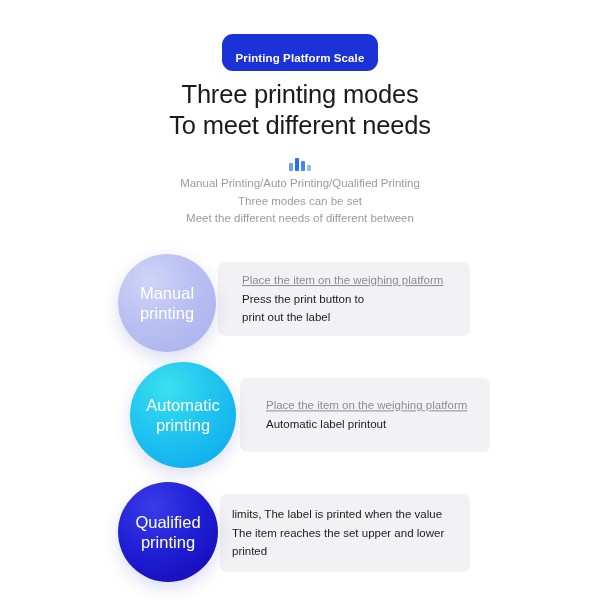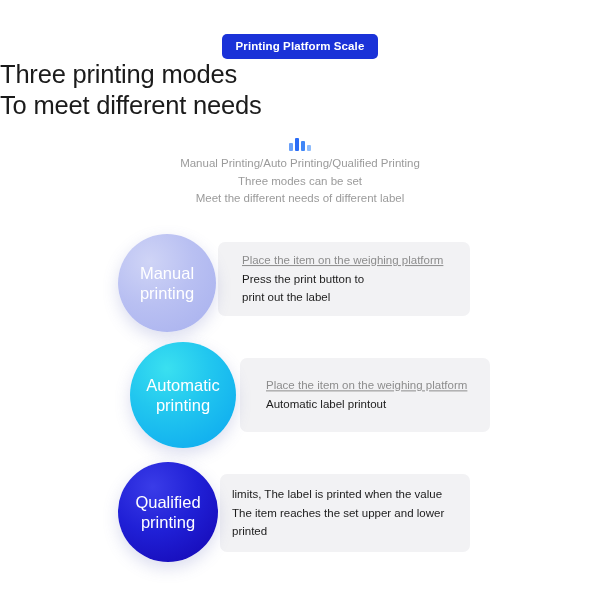--- a/index.html
+++ b/index.html
@@ -22,27 +22,28 @@
     display: flex;
     justify-content: center;
     margin-top: 34px;
   }
   .badge {
     background: #1a32d8;
     color: #ffffff;
     font-size: 11.5px;
     font-weight: 700;
     letter-spacing: .1px;
-    padding: 7px 14px 6px;
-    border-radius: 5px;
+    padding: 19px 14px 6px;
+    border-radius: 11px;
     line-height: 1;
     white-space: nowrap;
   }
   .headline {
-    margin-top: 0;
+    margin-top: 8px;
+    text-align: center;
     color: #1b1b1b;
     font-size: 25.5px;
     line-height: 1.22;
     font-weight: 400;
     letter-spacing: -.2px;
   }
   .headline .l2 { display: block; }
 
   .bars {
     display: flex;
@@ -154,21 +155,21 @@
   <div class="bars">
     <i class="b1"></i>
     <i class="b2"></i>
     <i class="b3"></i>
     <i class="b4"></i>
   </div>
 
   <div class="sub">
     <div>Manual Printing/Auto Printing/Qualified Printing</div>
     <div>Three modes can be set</div>
-    <div>Meet the different needs of different label</div>
+    <div>Meet the different needs of different between</div>
   </div>
 
   <div class="rows">
 
     <div class="row row1">
       <div class="panel">
         <div class="panel-text">
           <div class="muted">Place the item on the weighing platform</div>
           <div class="strong">Press the print button to</div>
           <div class="strong">print out the label</div>

